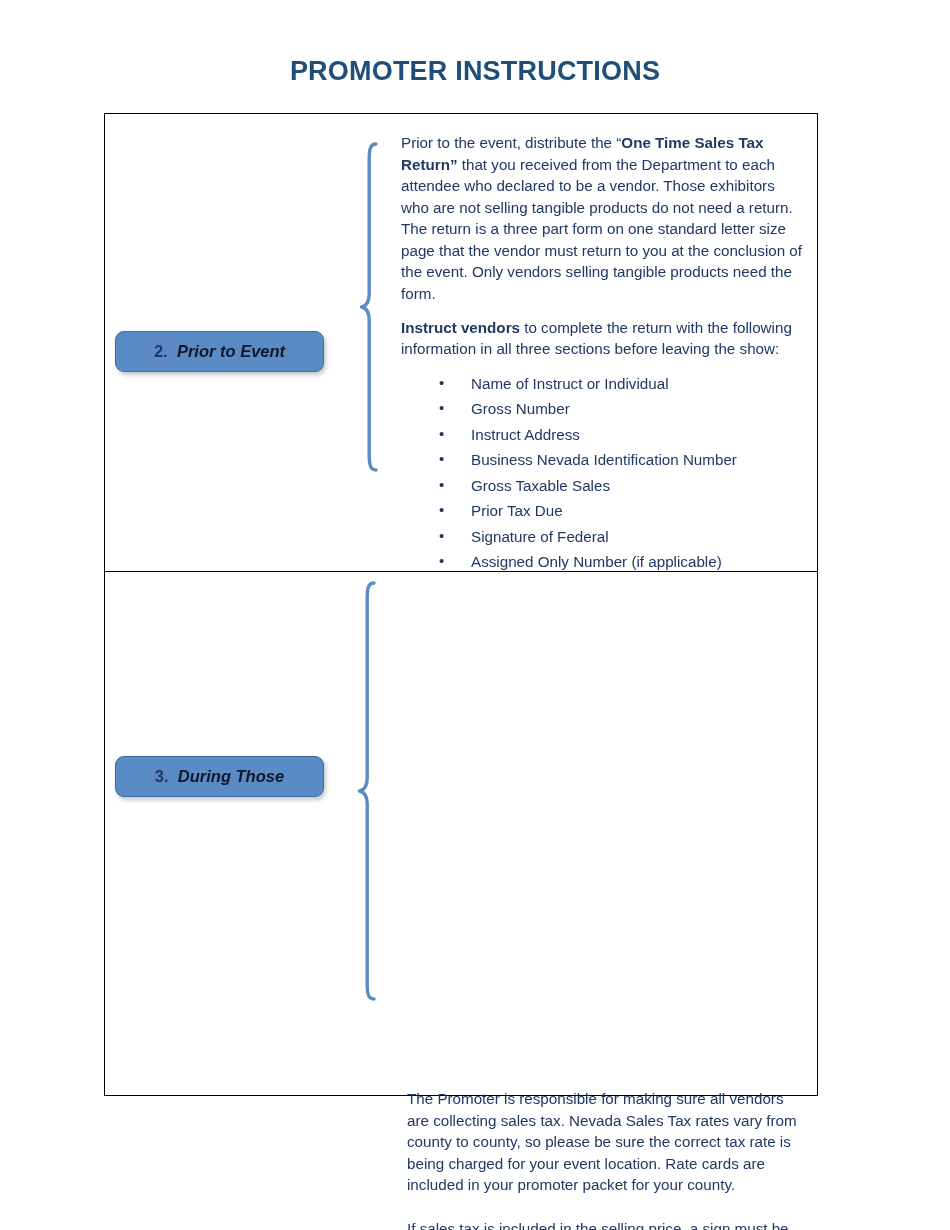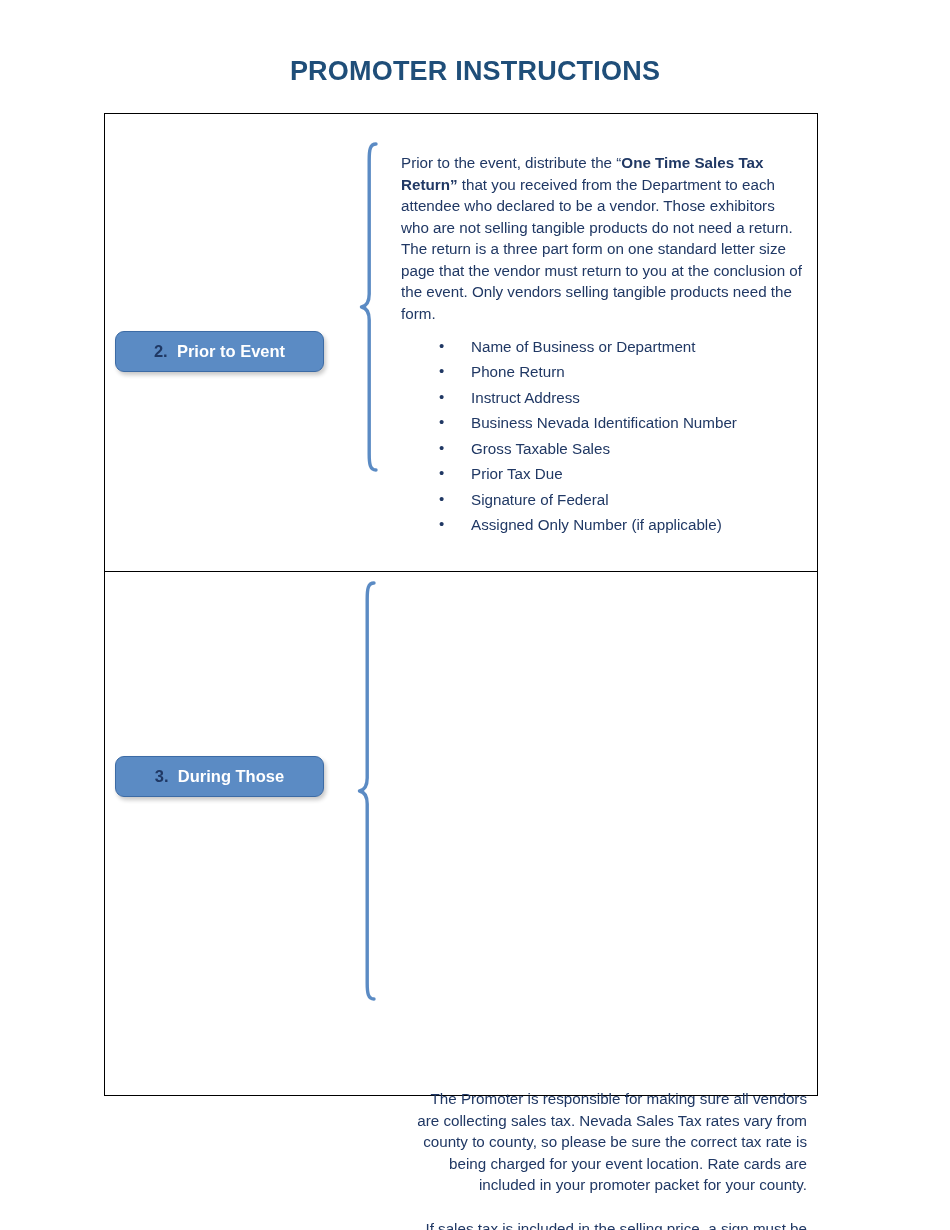--- a/index.html
+++ b/index.html
@@ -68,21 +68,22 @@
     box-sizing: border-box;
     font-size: 16.5px;
     font-weight: bold;
     font-family: "Liberation Sans", sans-serif;
     white-space: pre;
   }
   .step-btn .num {
     color: #1F3864;
   }
   .step-btn .lbl {
-    color: #ffffff;
+    color: #0f172a;
+    font-style: italic;
   }
   .btn-prior  { left: 10px;  top: 217px; }
   .btn-during { left: 10px;  top: 184px; }
 
   
   .brace {
     position: absolute;
     pointer-events: none;
   }
   .brace-1 { left: 252px; top: 28px;  width: 24px; height: 330px; }
@@ -90,27 +91,27 @@
 
   
   .txtcol {
     position: absolute;
     box-sizing: border-box;
     color: #203864;
     font-size: 15.2px;
     line-height: 1.42;
     font-family: "Liberation Sans", sans-serif;
   }
-  .txtcol-1 { left: 296px; top: 38px;  width: 404px; }
+  .txtcol-1 { left: 296px; top: 18px;  width: 404px; }
   .txtcol-2 { left: 302px; top: 516px; width: 400px; }
 
   .para { margin: 0 0 12px 0; }
   .para.tight { margin-bottom: 14px; }
   .para b { font-weight: bold; }
-  .para-gap { margin: 0 0 22px 0; text-align: right; }
+  .para-gap { margin: 0 0 22px 0; }
 
   
   ul.bullets {
     list-style: none;
     margin: 10px 0 0 0;
     padding: 0;
   }
   ul.bullets li {
     position: relative;
     padding-left: 70px;
@@ -169,24 +170,27 @@
           <path d="M19 2 C13 2 12.2 8 12.2 18 L12.2 152 C12.2 160.5 9.5 164 4.5 165 C9.5 166 12.2 169.5 12.2 178 L12.2 312 C12.2 322 13 328 19 328" fill="none" stroke="#5B8BC4" stroke-width="3.4" stroke-linecap="round" stroke-linejoin="round"></path>
         </svg>
       </div>
 
       <div class="txtcol txtcol-1">
 
         <p class="para">
           <span>Prior to the event, distribute the “</span><b>One Time Sales Tax Return”</b><span> that you received from the Department to each attendee who declared to be a vendor.  Those exhibitors who are not selling tangible products do not need a return.  The return is a three part form on one standard letter size page that the vendor must return to you at the conclusion of the event.  Only vendors selling tangible products need the form.</span>
         </p>
 
+        <p class="para tight">
+          <b>Instruct  vendors</b><span> to complete the return with the following information in all three sections before leaving the show:</span>
+        </p>
 
         <ul class="bullets">
-          <li><span class="bul">•</span><span>Name of Business or Department</span></li>
-          <li><span class="bul">•</span><span>Phone Return</span></li>
+          <li><span class="bul">•</span><span>Name of Instruct or Individual</span></li>
+          <li><span class="bul">•</span><span>Gross Number</span></li>
           <li><span class="bul">•</span><span>Instruct Address</span></li>
           <li><span class="bul">•</span><span>Business Nevada Identification Number</span></li>
           <li><span class="bul">•</span><span>Gross Taxable Sales</span></li>
           <li><span class="bul">•</span><span>Prior Tax Due</span></li>
           <li><span class="bul">•</span><span>Signature of Federal</span></li>
           <li><span class="bul">•</span><span>Assigned Only Number (if applicable)</span></li>
         </ul>
 
       </div>
     </div>

